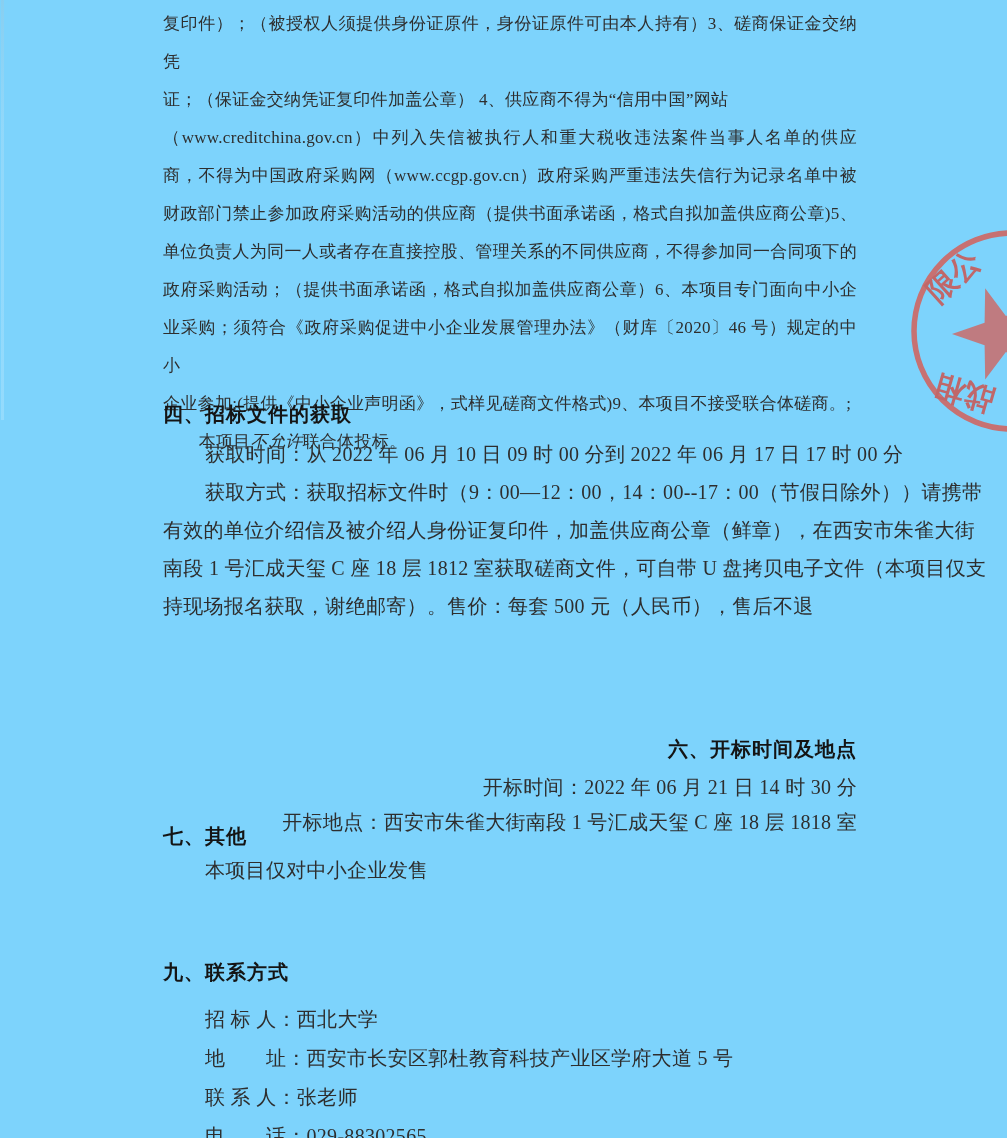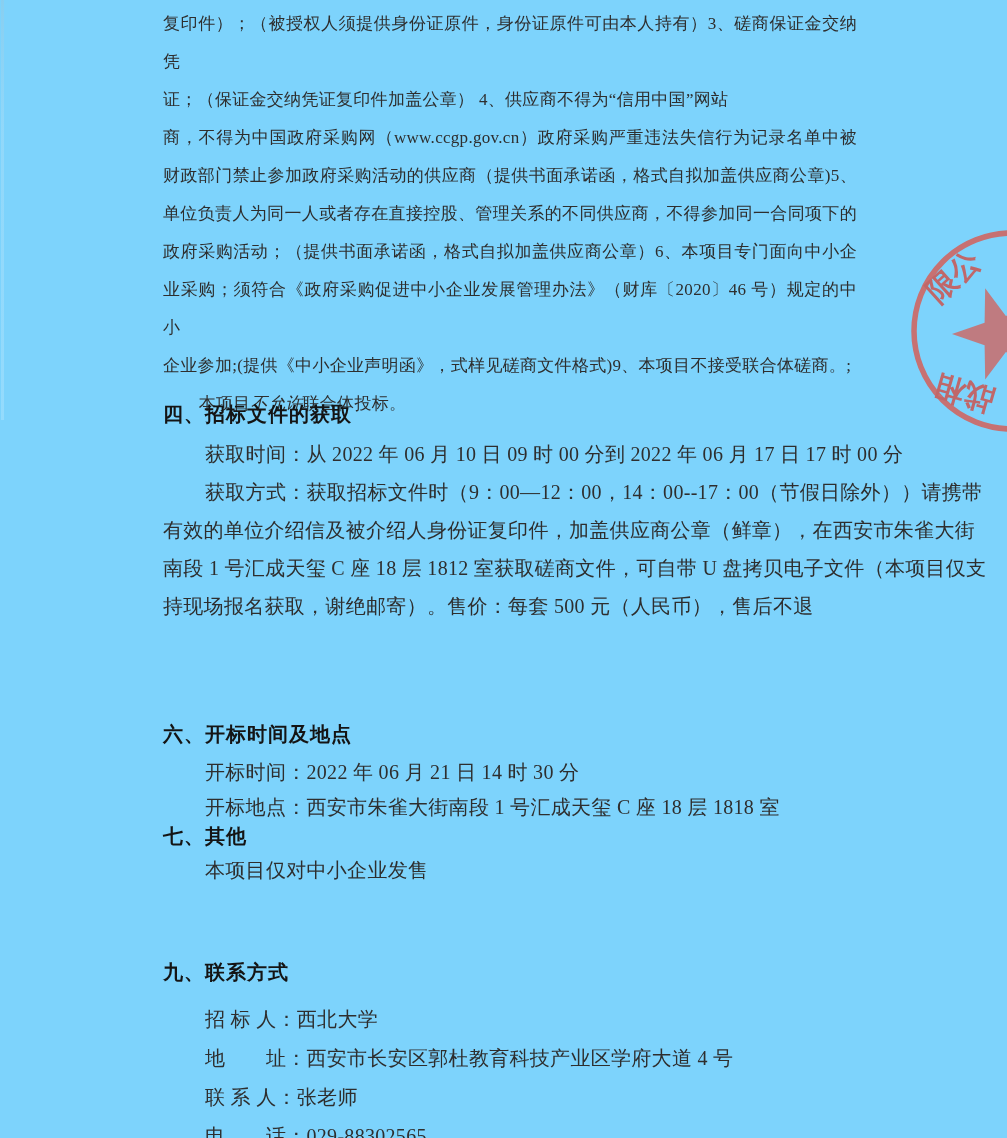--- a/index.html
+++ b/index.html
@@ -48,56 +48,57 @@
 </head>
 <body>
 
 <div id="page">
 
   <div class="scan-edge"></div>
 
   <div class="block" style="top:5px;">
     <div class="line j">复印件）；（被授权人须提供身份证原件，身份证原件可由本人持有）3、磋商保证金交纳凭</div>
     <div class="line">证；（保证金交纳凭证复印件加盖公章） 4、供应商不得为“信用中国”网站</div>
+    <div class="line j">（www.creditchina.gov.cn）中列入失信被执行人和重大税收违法案件当事人名单的供应</div>
     <div class="line j">商，不得为中国政府采购网（www.ccgp.gov.cn）政府采购严重违法失信行为记录名单中被</div>
     <div class="line j">财政部门禁止参加政府采购活动的供应商（提供书面承诺函，格式自拟加盖供应商公章)5、</div>
     <div class="line j">单位负责人为同一人或者存在直接控股、管理关系的不同供应商，不得参加同一合同项下的</div>
     <div class="line j">政府采购活动；（提供书面承诺函，格式自拟加盖供应商公章）6、本项目专门面向中小企</div>
     <div class="line j">业采购；须符合《政府采购促进中小企业发展管理办法》（财库〔2020〕46 号）规定的中小</div>
     <div class="line">企业参加;(提供《中小企业声明函》，式样见磋商文件格式)9、本项目不接受联合体磋商。;</div>
     <div class="line indent"><span>本项目</span><span class="em-cn">不允许</span><span>联合体投标。</span></div>
   </div>
 
   <div class="block" style="top:399px;">
     <h2 class="sec">四、招标文件的获取</h2>
     <div class="sline first-gap indent">获取时间：从 2022 年 06 月 10 日  09 时 00 分到 2022 年 06 月 17 日  17 时 00 分</div>
     <div class="sline indent j">获取方式：获取招标文件时（9：00—12：00，14：00--17：00（节假日除外））请携带</div>
     <div class="sline j">有效的单位介绍信及被介绍人身份证复印件，加盖供应商公章（鲜章），在西安市朱雀大街</div>
     <div class="sline j">南段 1 号汇成天玺 C 座 18 层 1812 室获取磋商文件，可自带 U 盘拷贝电子文件（本项目仅支</div>
     <div class="sline">持现场报名获取，谢绝邮寄）。售价：每套 500 元（人民币），售后不退</div>
   </div>
 
 
-  <div class="block s6" style="top:719px;">
+  <div class="block s6" style="top:734px;text-align:right;">
     <h2 class="sec">六、开标时间及地点</h2>
     <div class="sline first-gap indent">开标时间：2022 年 06 月 21 日  14 时 30 分</div>
     <div class="sline indent">开标地点：西安市朱雀大街南段 1 号汇成天玺 C 座 18 层 1818 室</div>
   </div>
 
   <div class="block" style="top:821px;">
     <h2 class="sec">七、其他</h2>
     <div class="sline indent" style="line-height:33px;margin-top:3px;">本项目仅对中小企业发售</div>
   </div>
 
 
   <div class="block" style="top:957px;">
     <h2 class="sec">九、联系方式</h2>
     <div class="contact">
       <div class="sline indent"><span>招 标 人：</span><span>西北大学</span></div>
-      <div class="sline indent"><span>地　　址：</span><span>西安市长安区郭杜教育科技产业区学府大道 4 号</span></div>
+      <div class="sline indent"><span>地　　址：</span><span>西安市长安区郭杜教育科技产业区学府大道 5 号</span></div>
       <div class="sline indent"><span>联 系 人：</span><span>张老师</span></div>
       <div class="sline indent"><span>电　　话：</span><span>029-88302565</span></div>
     </div>
   </div>
 
   <svg id="seal" viewBox="0 0 230 228" aria-hidden="true">
     <circle cx="112" cy="111" r="98" fill="none" stroke="#d4605a" stroke-width="5.5"></circle>
     <polygon transform="translate(100,114) rotate(-18)" points="0,-48 11.2,-15.4 45.7,-14.8 18.1,5.9 28.2,38.8 0,19 -28.2,38.8 -18.1,5.9 -45.7,-14.8 -11.2,-15.4" fill="#d4605a" opacity="0.9"></polygon>
     <text transform="translate(38,84) rotate(-42)" font-size="30" fill="#cc5550">限公</text>
     <text transform="translate(96,172) rotate(196)" font-size="30" fill="#cc5550">战相</text>

